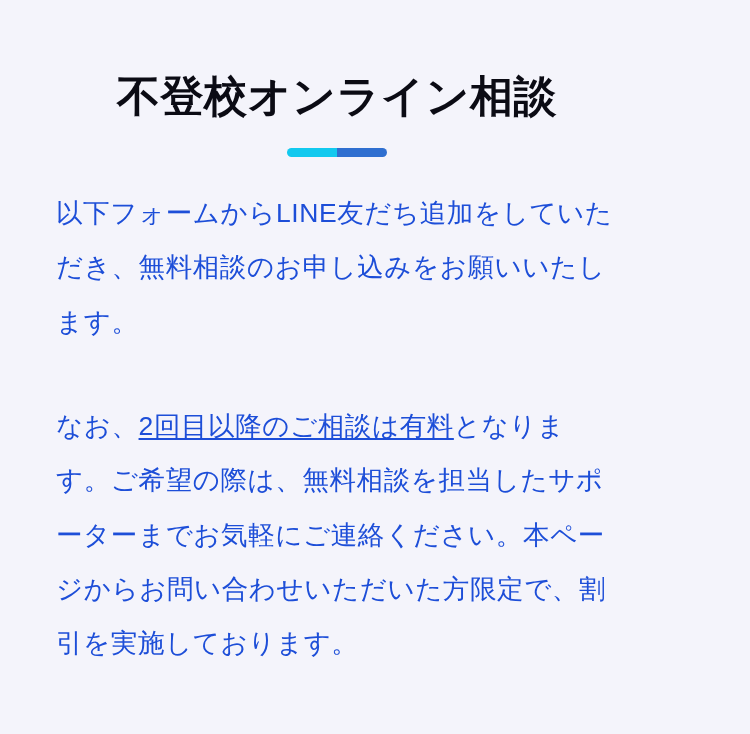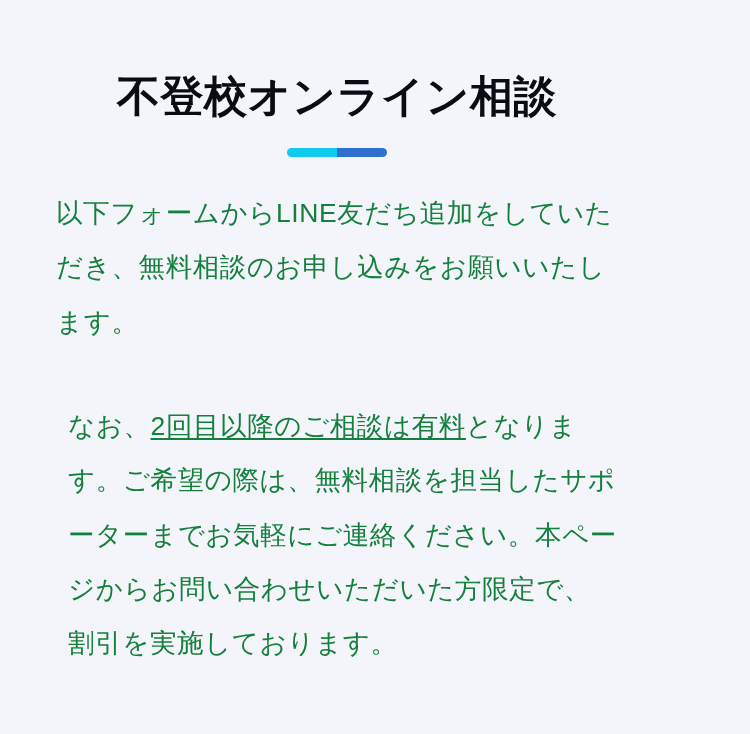--- a/index.html
+++ b/index.html
@@ -46,32 +46,31 @@
     width: 50%;
     height: 100%;
   }
   .divider .seg-b {
     width: 50%;
     height: 100%;
   }
   .body-text {
     margin: 0;
     padding: 0 56px;
-    color: #15803d;
+    color: #1d4ed8;
     font-size: 26.5px;
     line-height: 2.05;
     letter-spacing: 0.6px;
     text-align: left;
   }
   .para-1 {
     padding-top: 29px;
   }
   .para-2 {
     padding-top: 50px;
-    margin-left: 12px;
   }
   .underline {
     text-decoration: underline;
     text-underline-offset: 3px;
     text-decoration-thickness: 1.5px;
   }
 </style>
 </head>
 <body>
 

